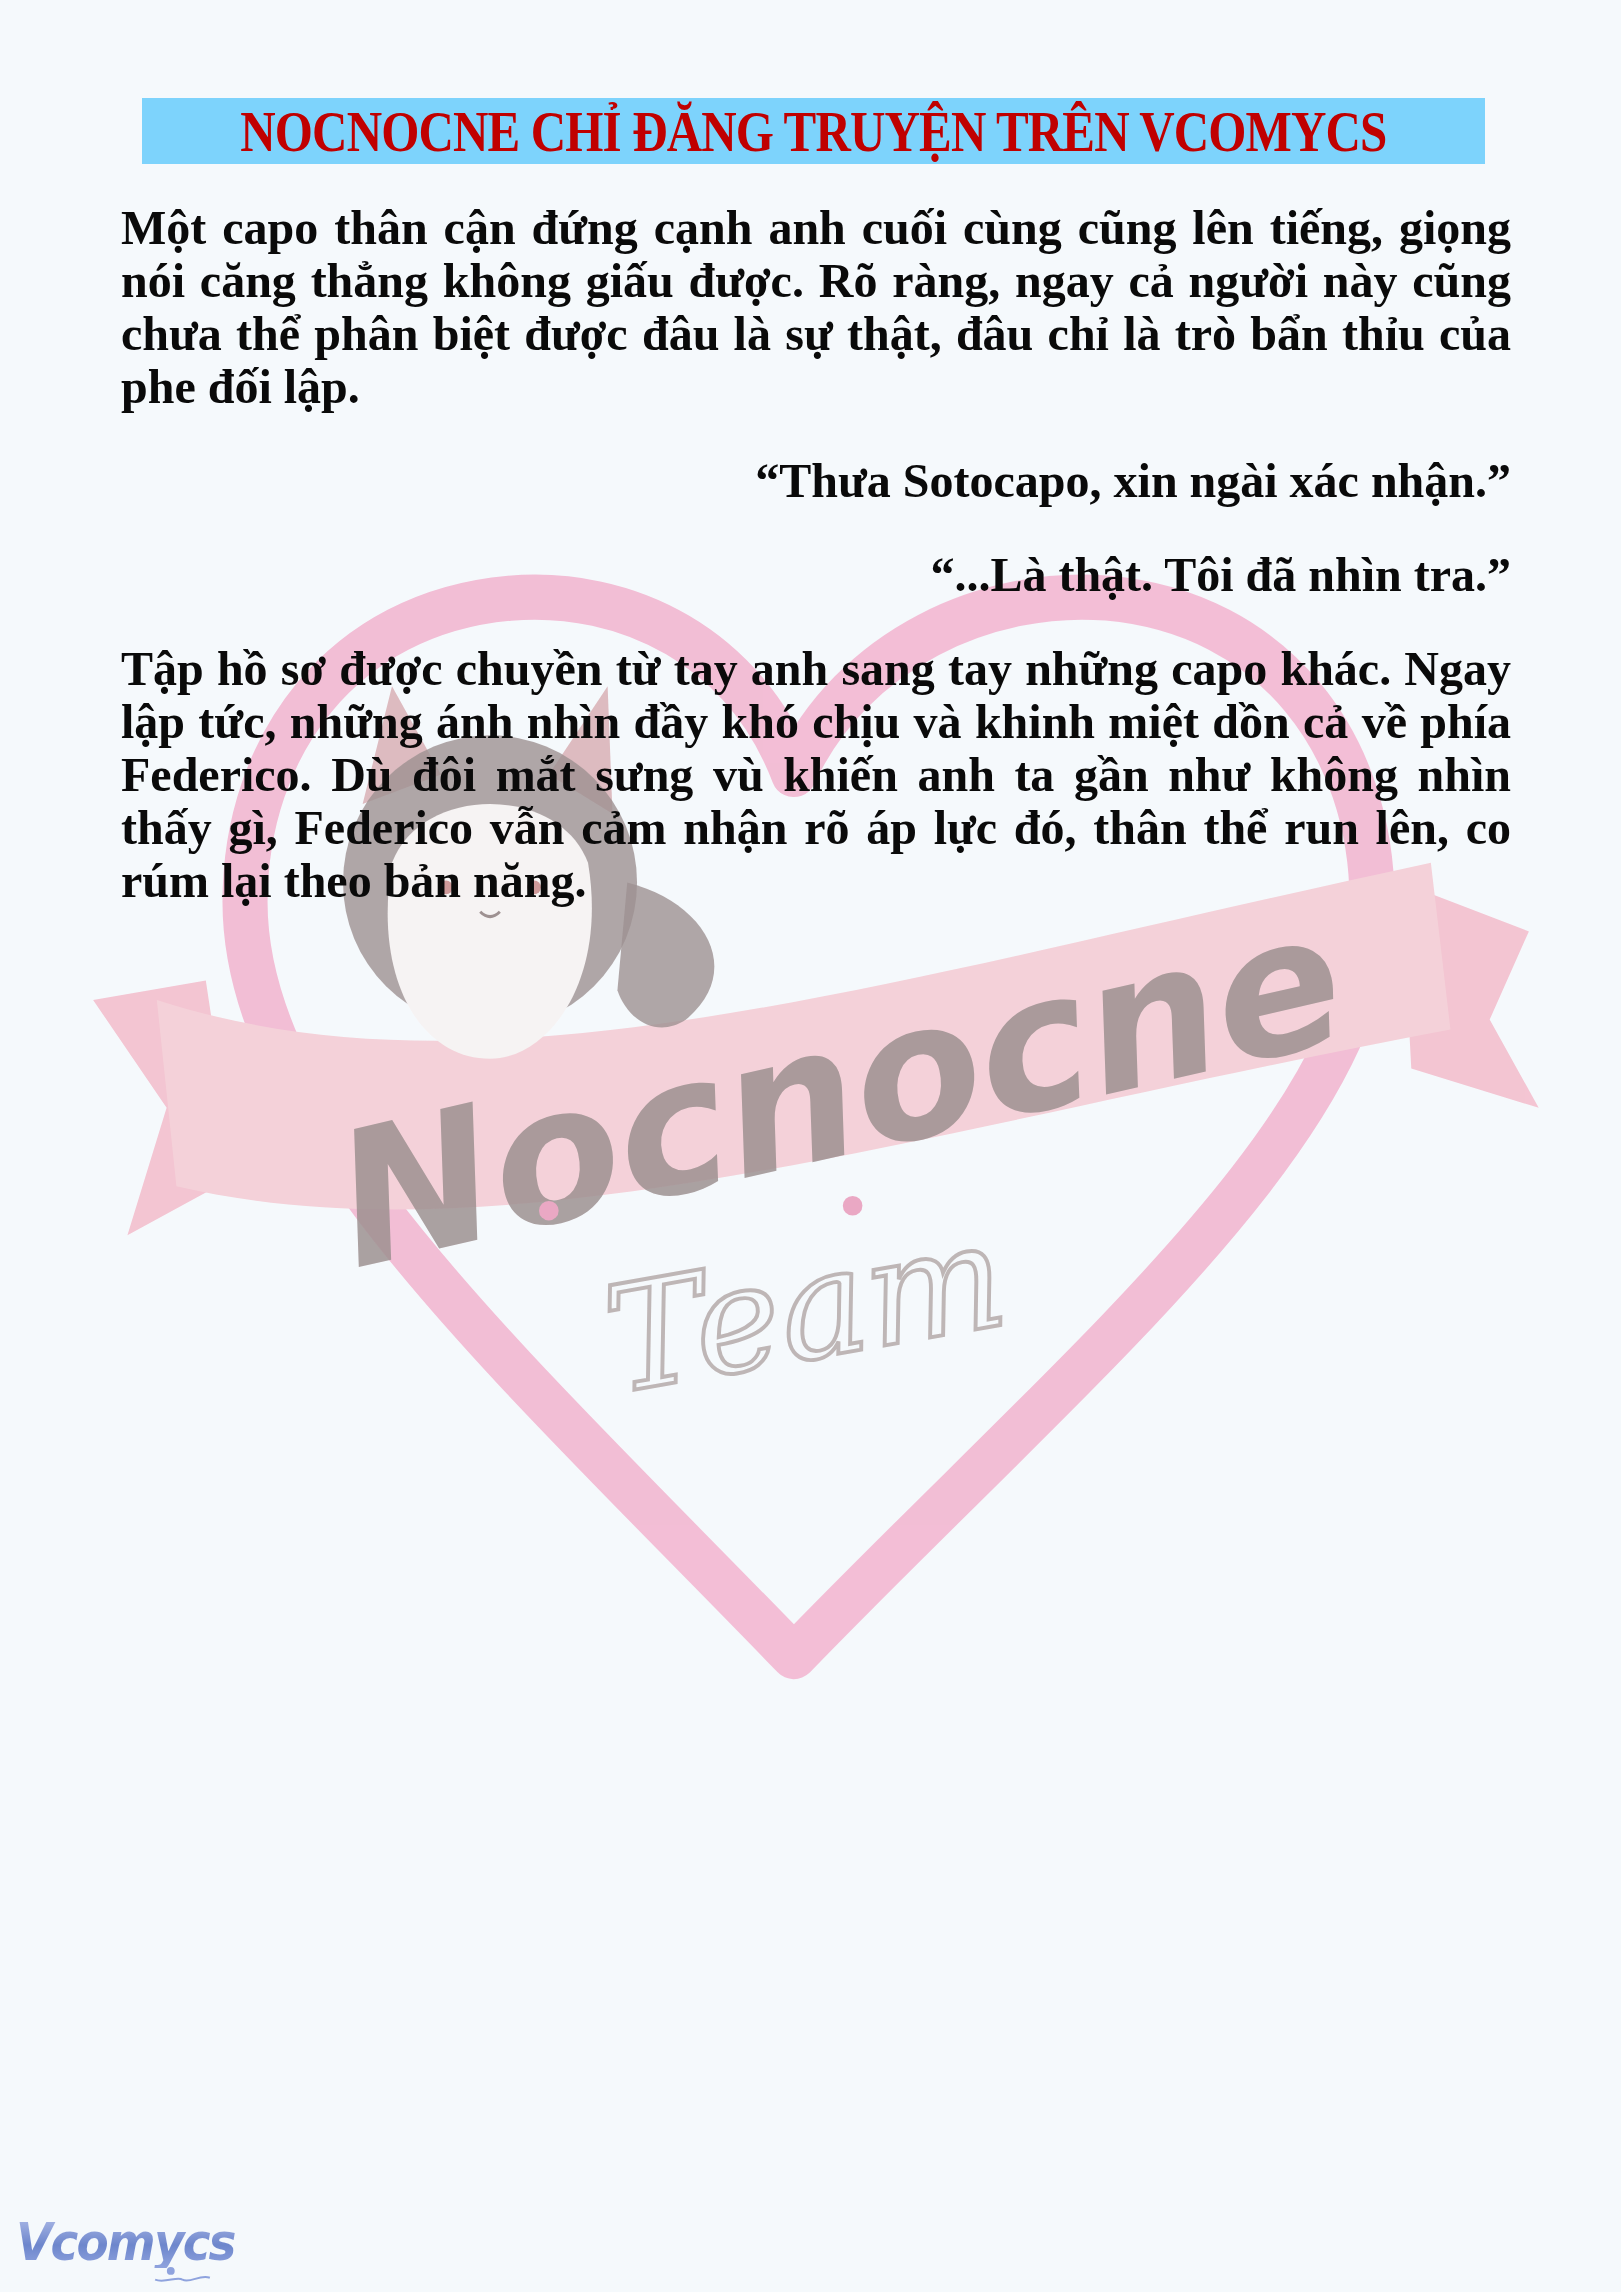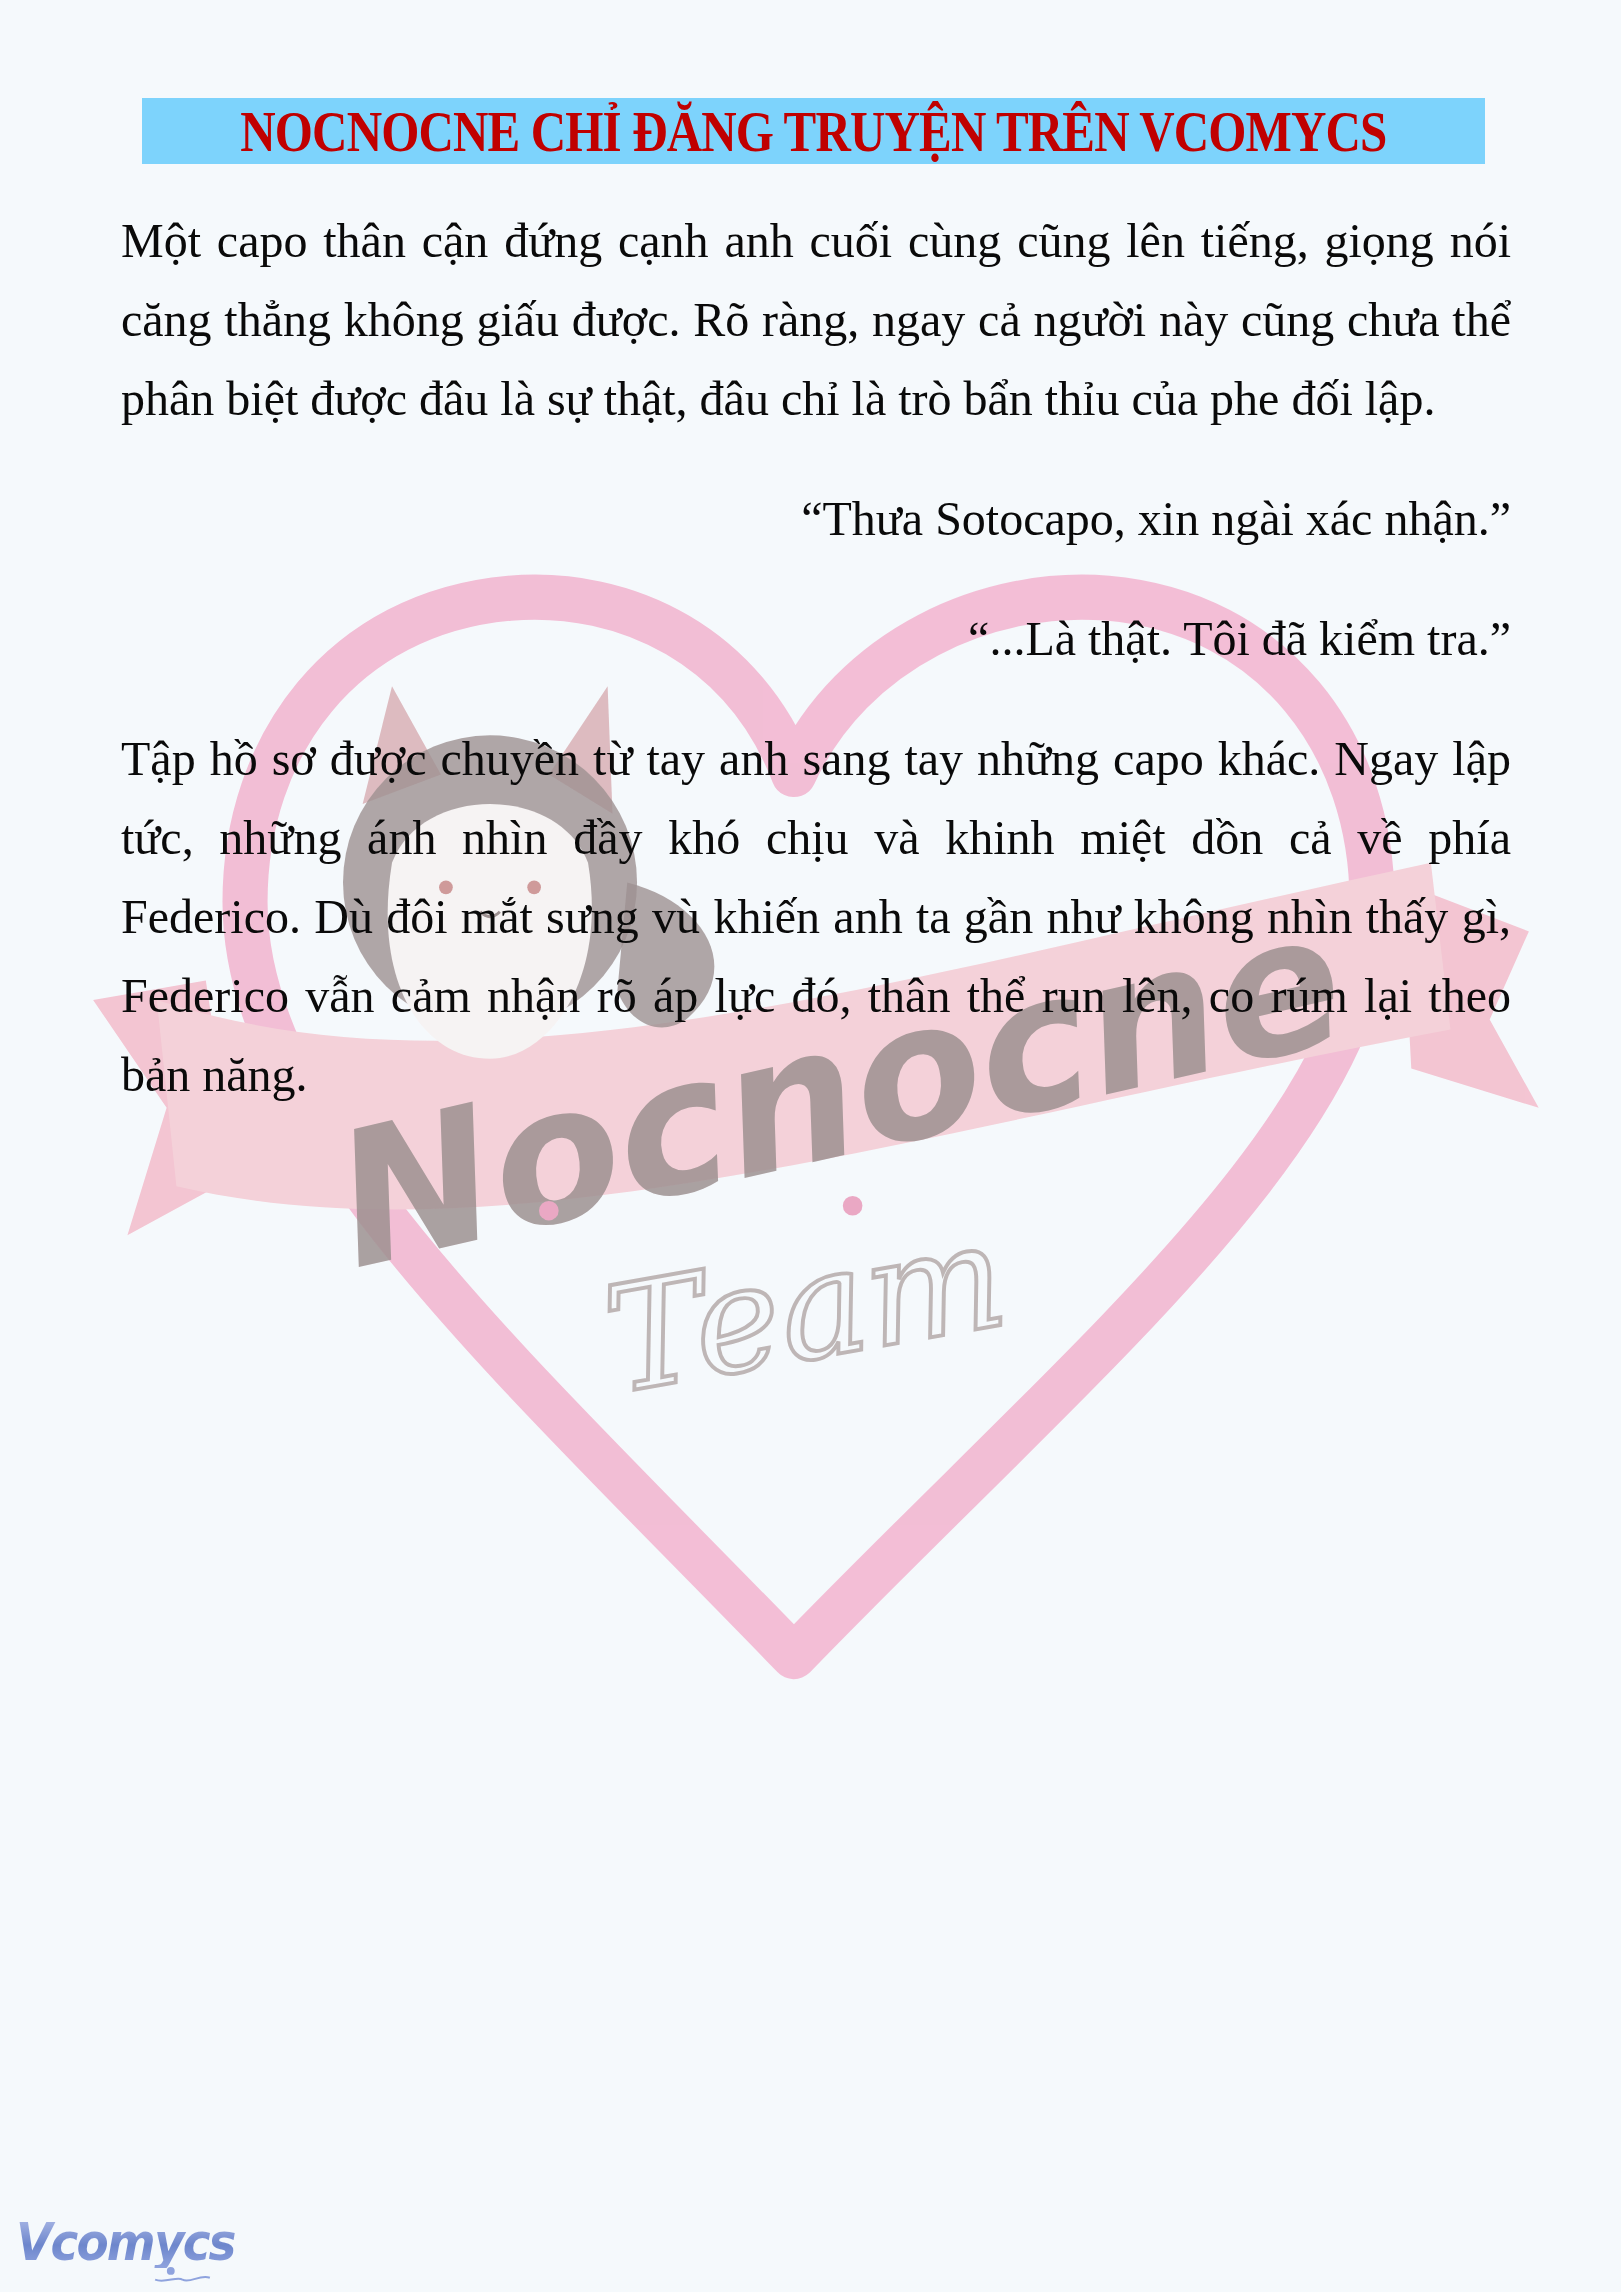--- a/index.html
+++ b/index.html
@@ -43,24 +43,24 @@
   .content {
     position: absolute;
     left: 121px;
     top: 201px;
     width: 1390px;
     z-index: 1;
     color: #0a0a0a;
   }
   .para {
     font-size: 48px;
-    line-height: 79px;
+    line-height: 53px;
     text-align: justify;
     margin: 0 0 41px 0;
-    font-weight: 400;
+    font-weight: 700;
   }
   .para.left { text-align: right; }
   .logo {
     position: absolute;
     left: 16px;
     top: 2217px;
     width: 216px;
     height: 69px;
     z-index: 1;
   }
@@ -127,21 +127,21 @@
   </g>
 </svg>
 
 <div class="banner">
   <span class="banner-title">NOCNOCNE CHỈ ĐĂNG TRUYỆN TRÊN VCOMYCS</span>
 </div>
 
 <div class="content">
   <p class="para">Một capo thân cận đứng cạnh anh cuối cùng cũng lên tiếng, giọng nói căng thẳng không giấu được. Rõ ràng, ngay cả người này cũng chưa thể phân biệt được đâu là sự thật, đâu chỉ là trò bẩn thỉu của phe đối lập.</p>
   <p class="para left">“Thưa Sotocapo, xin ngài xác nhận.”</p>
-  <p class="para left">“...Là thật. Tôi đã kiểm tra.”</p>
+  <p class="para left">“...Là thật. Tôi đã nhìn tra.”</p>
   <p class="para">Tập hồ sơ được chuyền từ tay anh sang tay những capo khác. Ngay lập tức, những ánh nhìn đầy khó chịu và khinh miệt dồn cả về phía Federico. Dù đôi mắt sưng vù khiến anh ta gần như không nhìn thấy gì, Federico vẫn cảm nhận rõ áp lực đó, thân thể run lên, co rúm lại theo bản năng.</p>
 </div>
 
 <div class="logo">
   <span class="logo-text">Vcomycs</span>
   <svg class="logo-flower" viewBox="0 0 60 18">
     <circle cx="18" cy="5" r="4" fill="#8fa3de"></circle>
     <path d="M 2 14 C 12 18, 25 10, 30 14 C 38 18, 48 8, 58 12" stroke="#8fa3de" stroke-width="2" fill="none"></path>
   </svg>
 </div>

